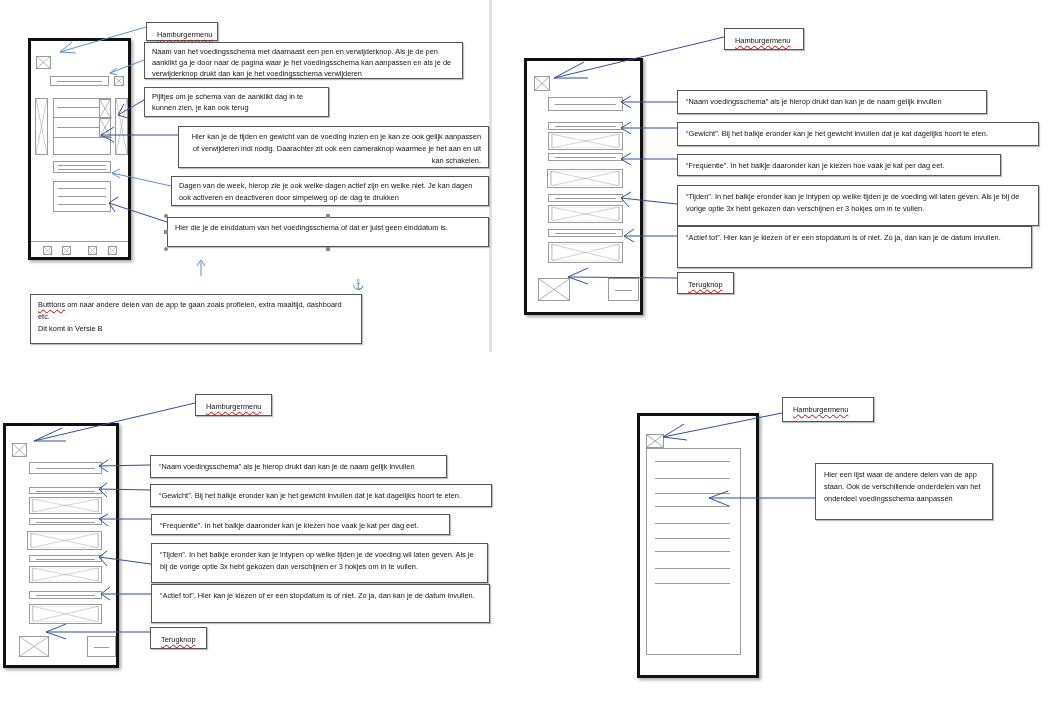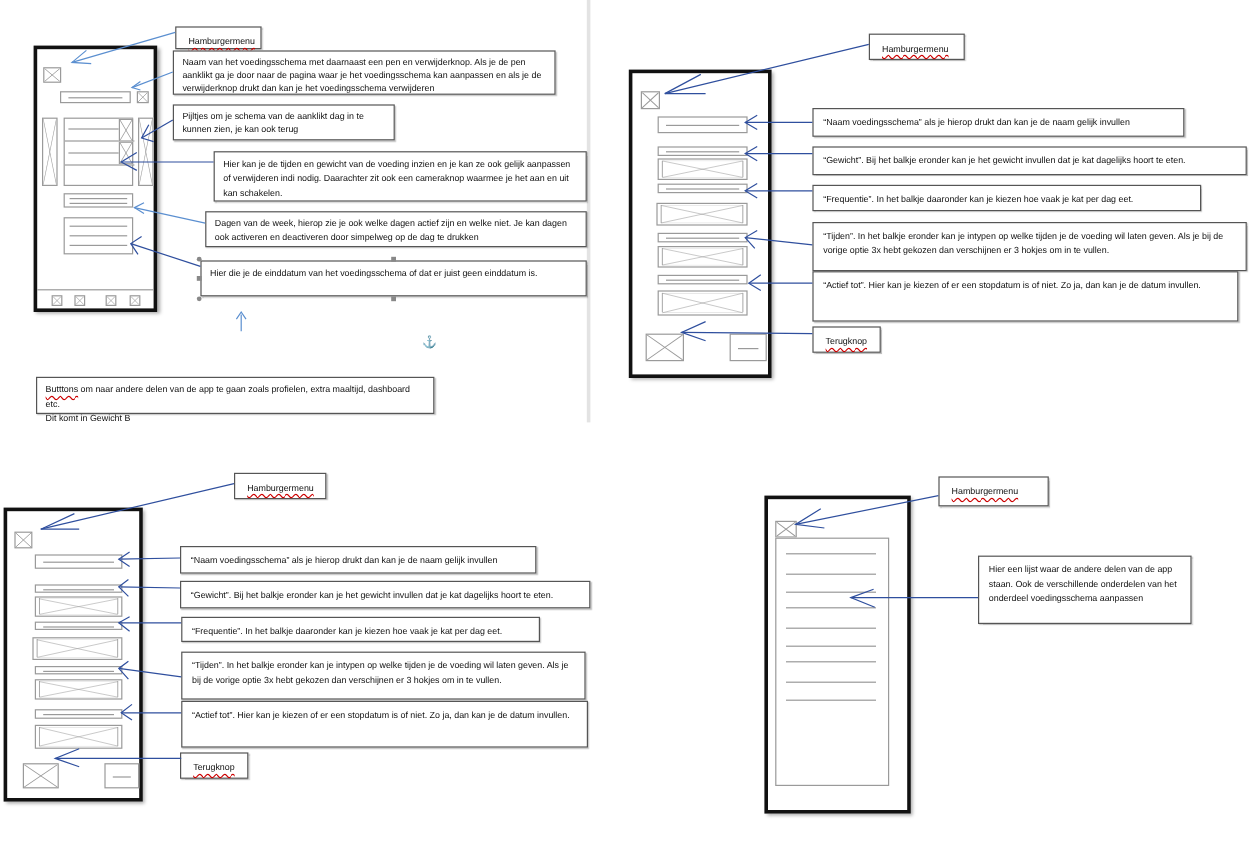--- a/index.html
+++ b/index.html
@@ -101,32 +101,32 @@
       <svg viewBox="0 0 10 10" preserveAspectRatio="none">
         <line x1="0" y1="0" x2="10" y2="10" stroke="#9a9a9a" stroke-width=".8"></line>
         <line x1="10" y1="0" x2="0" y2="10" stroke="#9a9a9a" stroke-width=".8"></line>
       </svg>
     </div>
 </div>
 
 <div class="note short" style="left:146px;top:22px;width:72px;height:19px;"><span class="sq">Hamburgermenu</span></div>
 <div class="note" style="left:144px;top:42px;width:319px;height:37px;padding:3px 7px;line-height:11px;">Naam van het voedingsschema met daarnaast een pen en verwijderknop. Als je de pen aanklikt ga je door naar de pagina waar je het voedingsschema kan aanpassen en als je de verwijderknop drukt dan kan je het voedingsschema verwijderen</div>
 <div class="note" style="left:144px;top:87px;width:185px;height:30px;padding:3px 7px;line-height:11px;">Pijltjes om je schema van de aanklikt dag in te kunnen zien, je kan ook terug</div>
-<div class="note" style="left:178px;top:126px;width:311px;height:42px;padding:4px 7px;line-height:12px;">Hier kan je de tijden en gewicht van de voeding inzien en je kan ze ook gelijk aanpassen of verwijderen indi nodig. Daarachter zit ook een cameraknop waarmee je het aan en uit kan schakelen.</div>
+<div class="note" style="left:178px;top:126px;width:311px;height:42px;padding:4px 7px;line-height:12px;text-align:right;">Hier kan je de tijden en gewicht van de voeding inzien en je kan ze ook gelijk aanpassen of verwijderen indi nodig. Daarachter zit ook een cameraknop waarmee je het aan en uit kan schakelen.</div>
 <div class="note" style="left:171px;top:176px;width:318px;height:30px;padding:3px 7px;line-height:12px;">Dagen van de week, hierop zie je ook welke dagen actief zijn en welke niet. Je kan dagen ook activeren en deactiveren door simpelweg op de dag te drukken</div>
 <div class="note" style="left:167px;top:217px;width:322px;height:30px;padding:4px 7px;line-height:12px;">Hier die je de einddatum van het voedingsschema of dat er juist geen einddatum is.</div>
 <div class="sel-handle" style="left:164px;top:214px;"></div>
 <div class="sel-handle" style="left:326px;top:214px;border-radius:0;"></div>
 <div class="sel-handle" style="left:164px;top:230px;border-radius:0;"></div>
 <div class="sel-handle" style="left:164px;top:247px;"></div>
 <div class="sel-handle" style="left:326px;top:247px;border-radius:0;"></div>
 <div class="anchor-icon">⚓</div>
-<div class="note" style="left:30px;top:294px;width:332px;height:31px;padding:4px 7px;line-height:12px;margin-top:20px;">
+<div class="note" style="left:30px;top:294px;width:332px;height:50px;padding:4px 7px;line-height:12px;">
   <div><span class="sq">Butttons</span><span> om naar andere delen van de app te gaan zoals profielen, extra maaltijd, dashboard etc.</span></div>
-  <div>Dit komt in Gewicht B</div>
+  <div>Dit komt in Versie B</div>
 </div>
 
 <div class="phone" style="left:524px;top:58px;width:119px;height:257px;">
   <div class="ph" style="left:7px;top:15px;width:16px;height:15px;">
       <svg viewBox="0 0 10 10" preserveAspectRatio="none">
         <line x1="0" y1="0" x2="10" y2="10" stroke="#9a9a9a" stroke-width=".6"></line>
         <line x1="10" y1="0" x2="0" y2="10" stroke="#9a9a9a" stroke-width=".6"></line>
       </svg>
     </div>
   <div class="field" style="left:21px;top:36px;width:75px;height:14px;">

